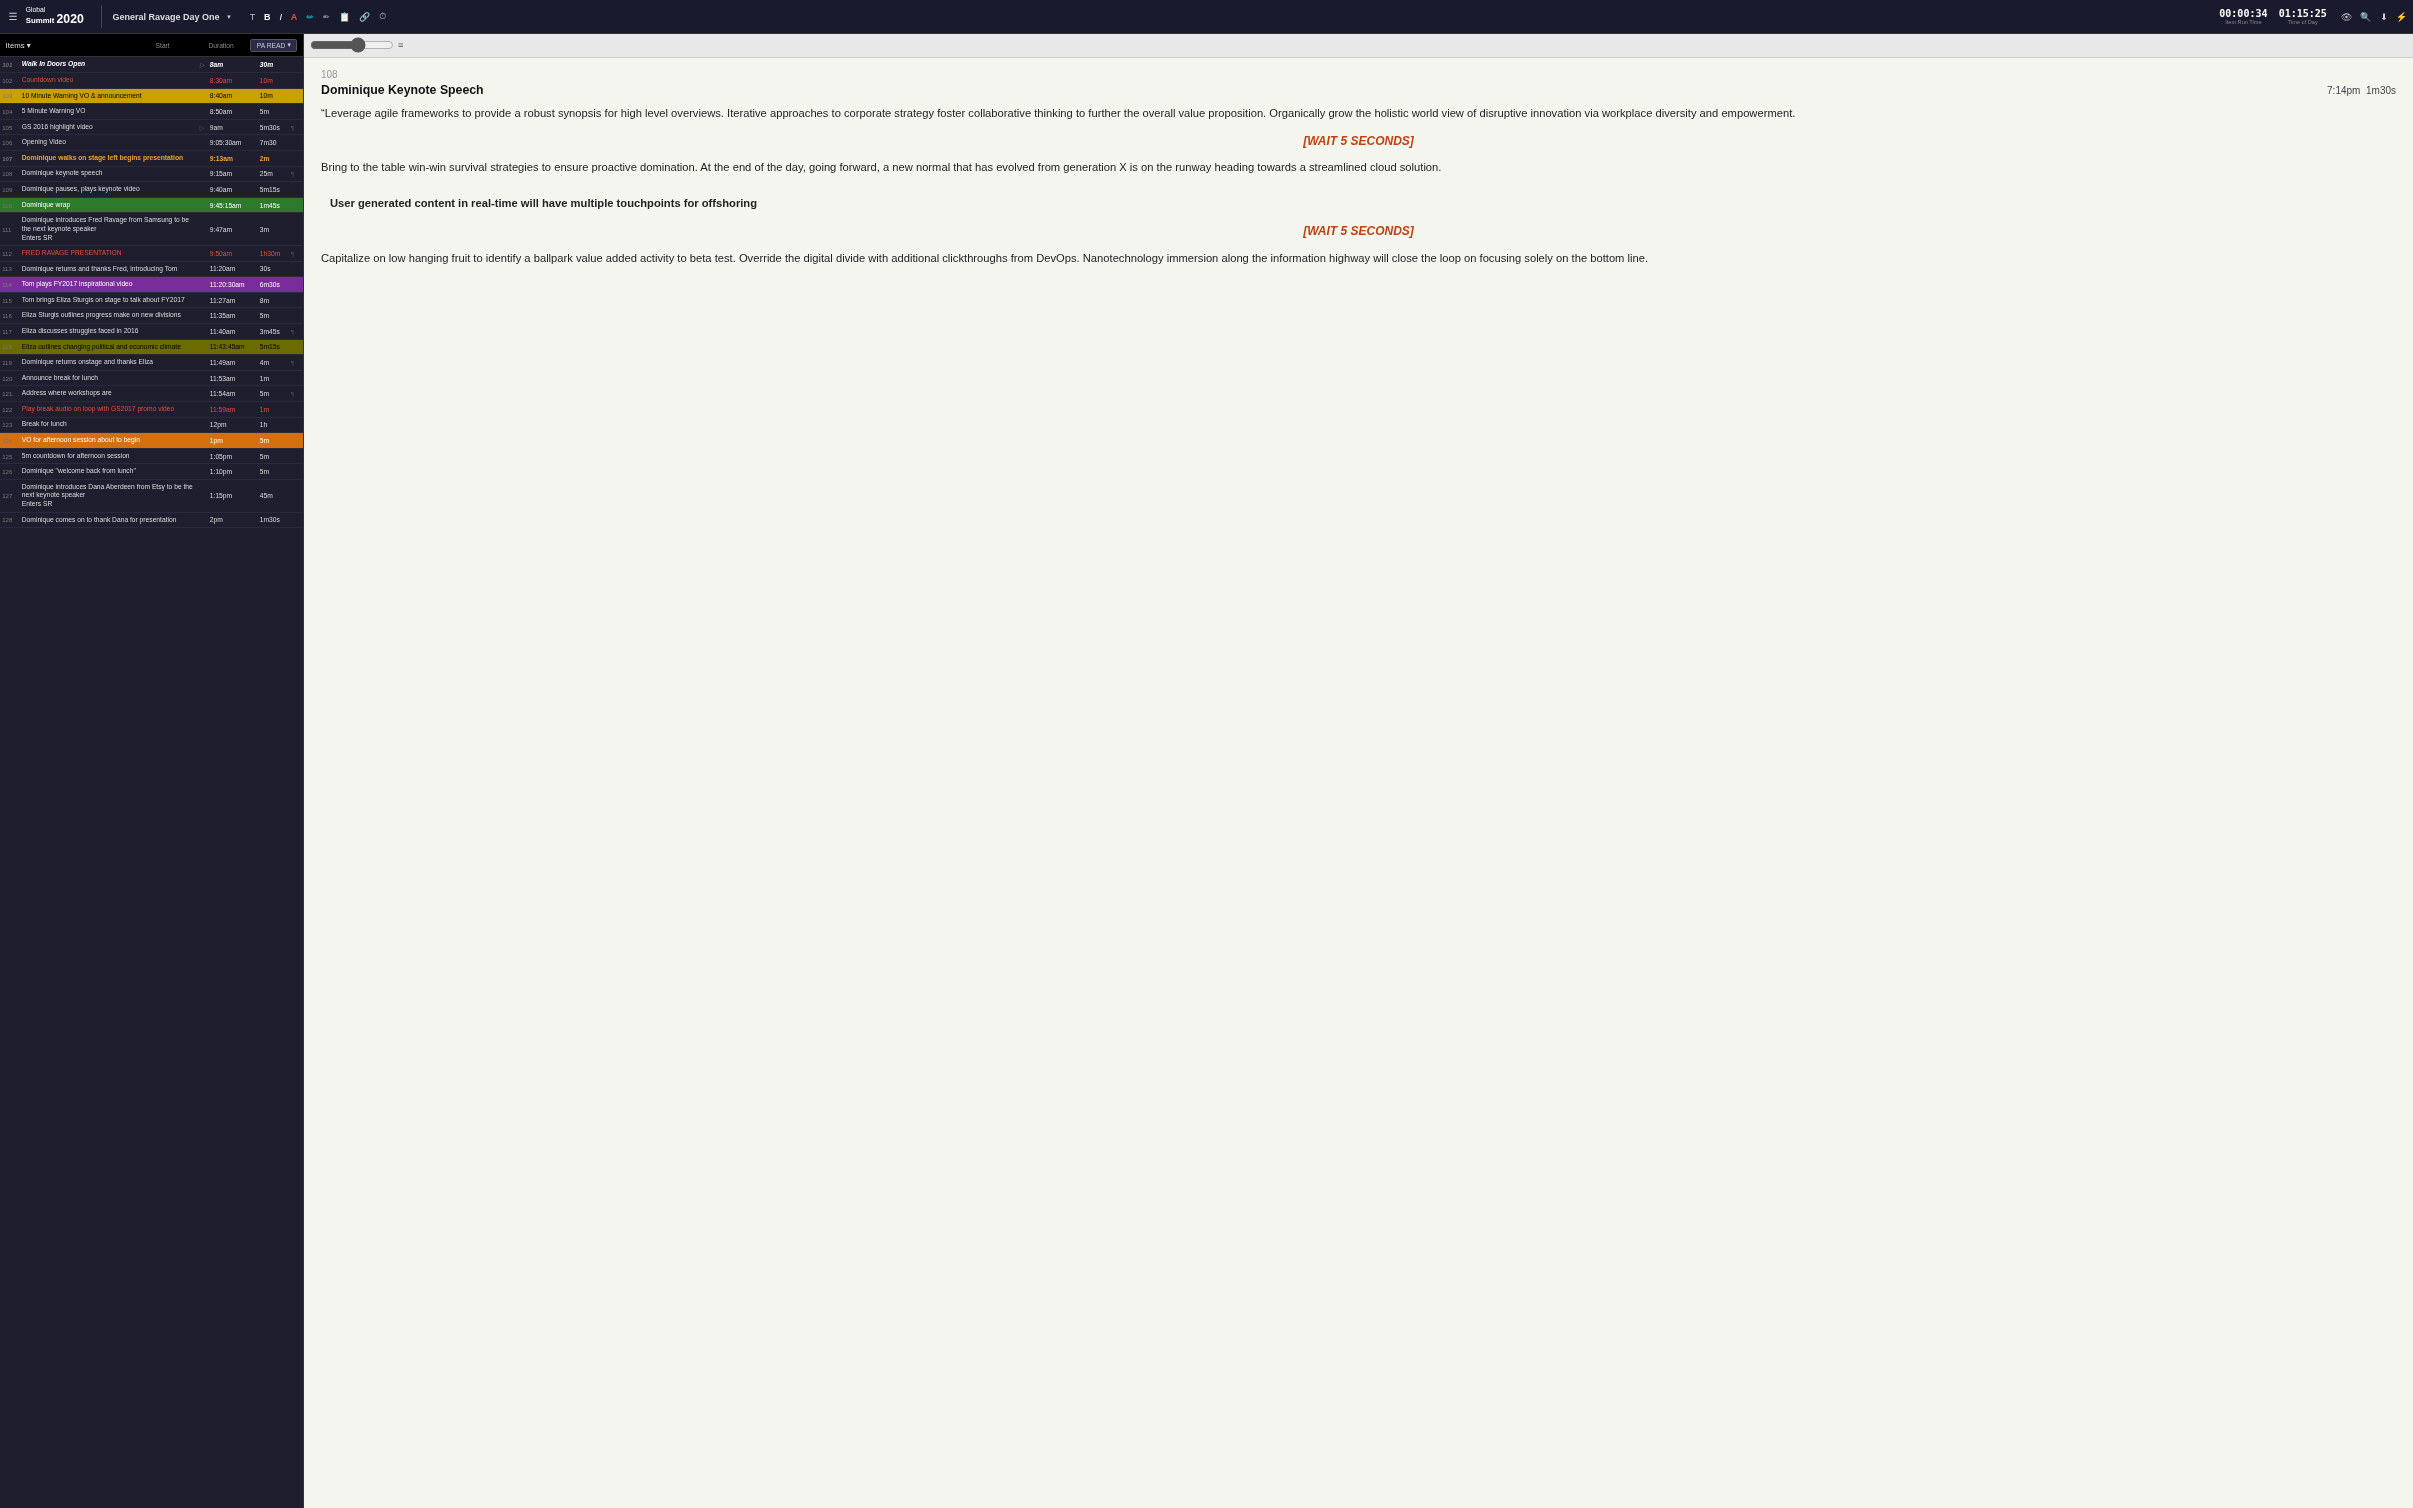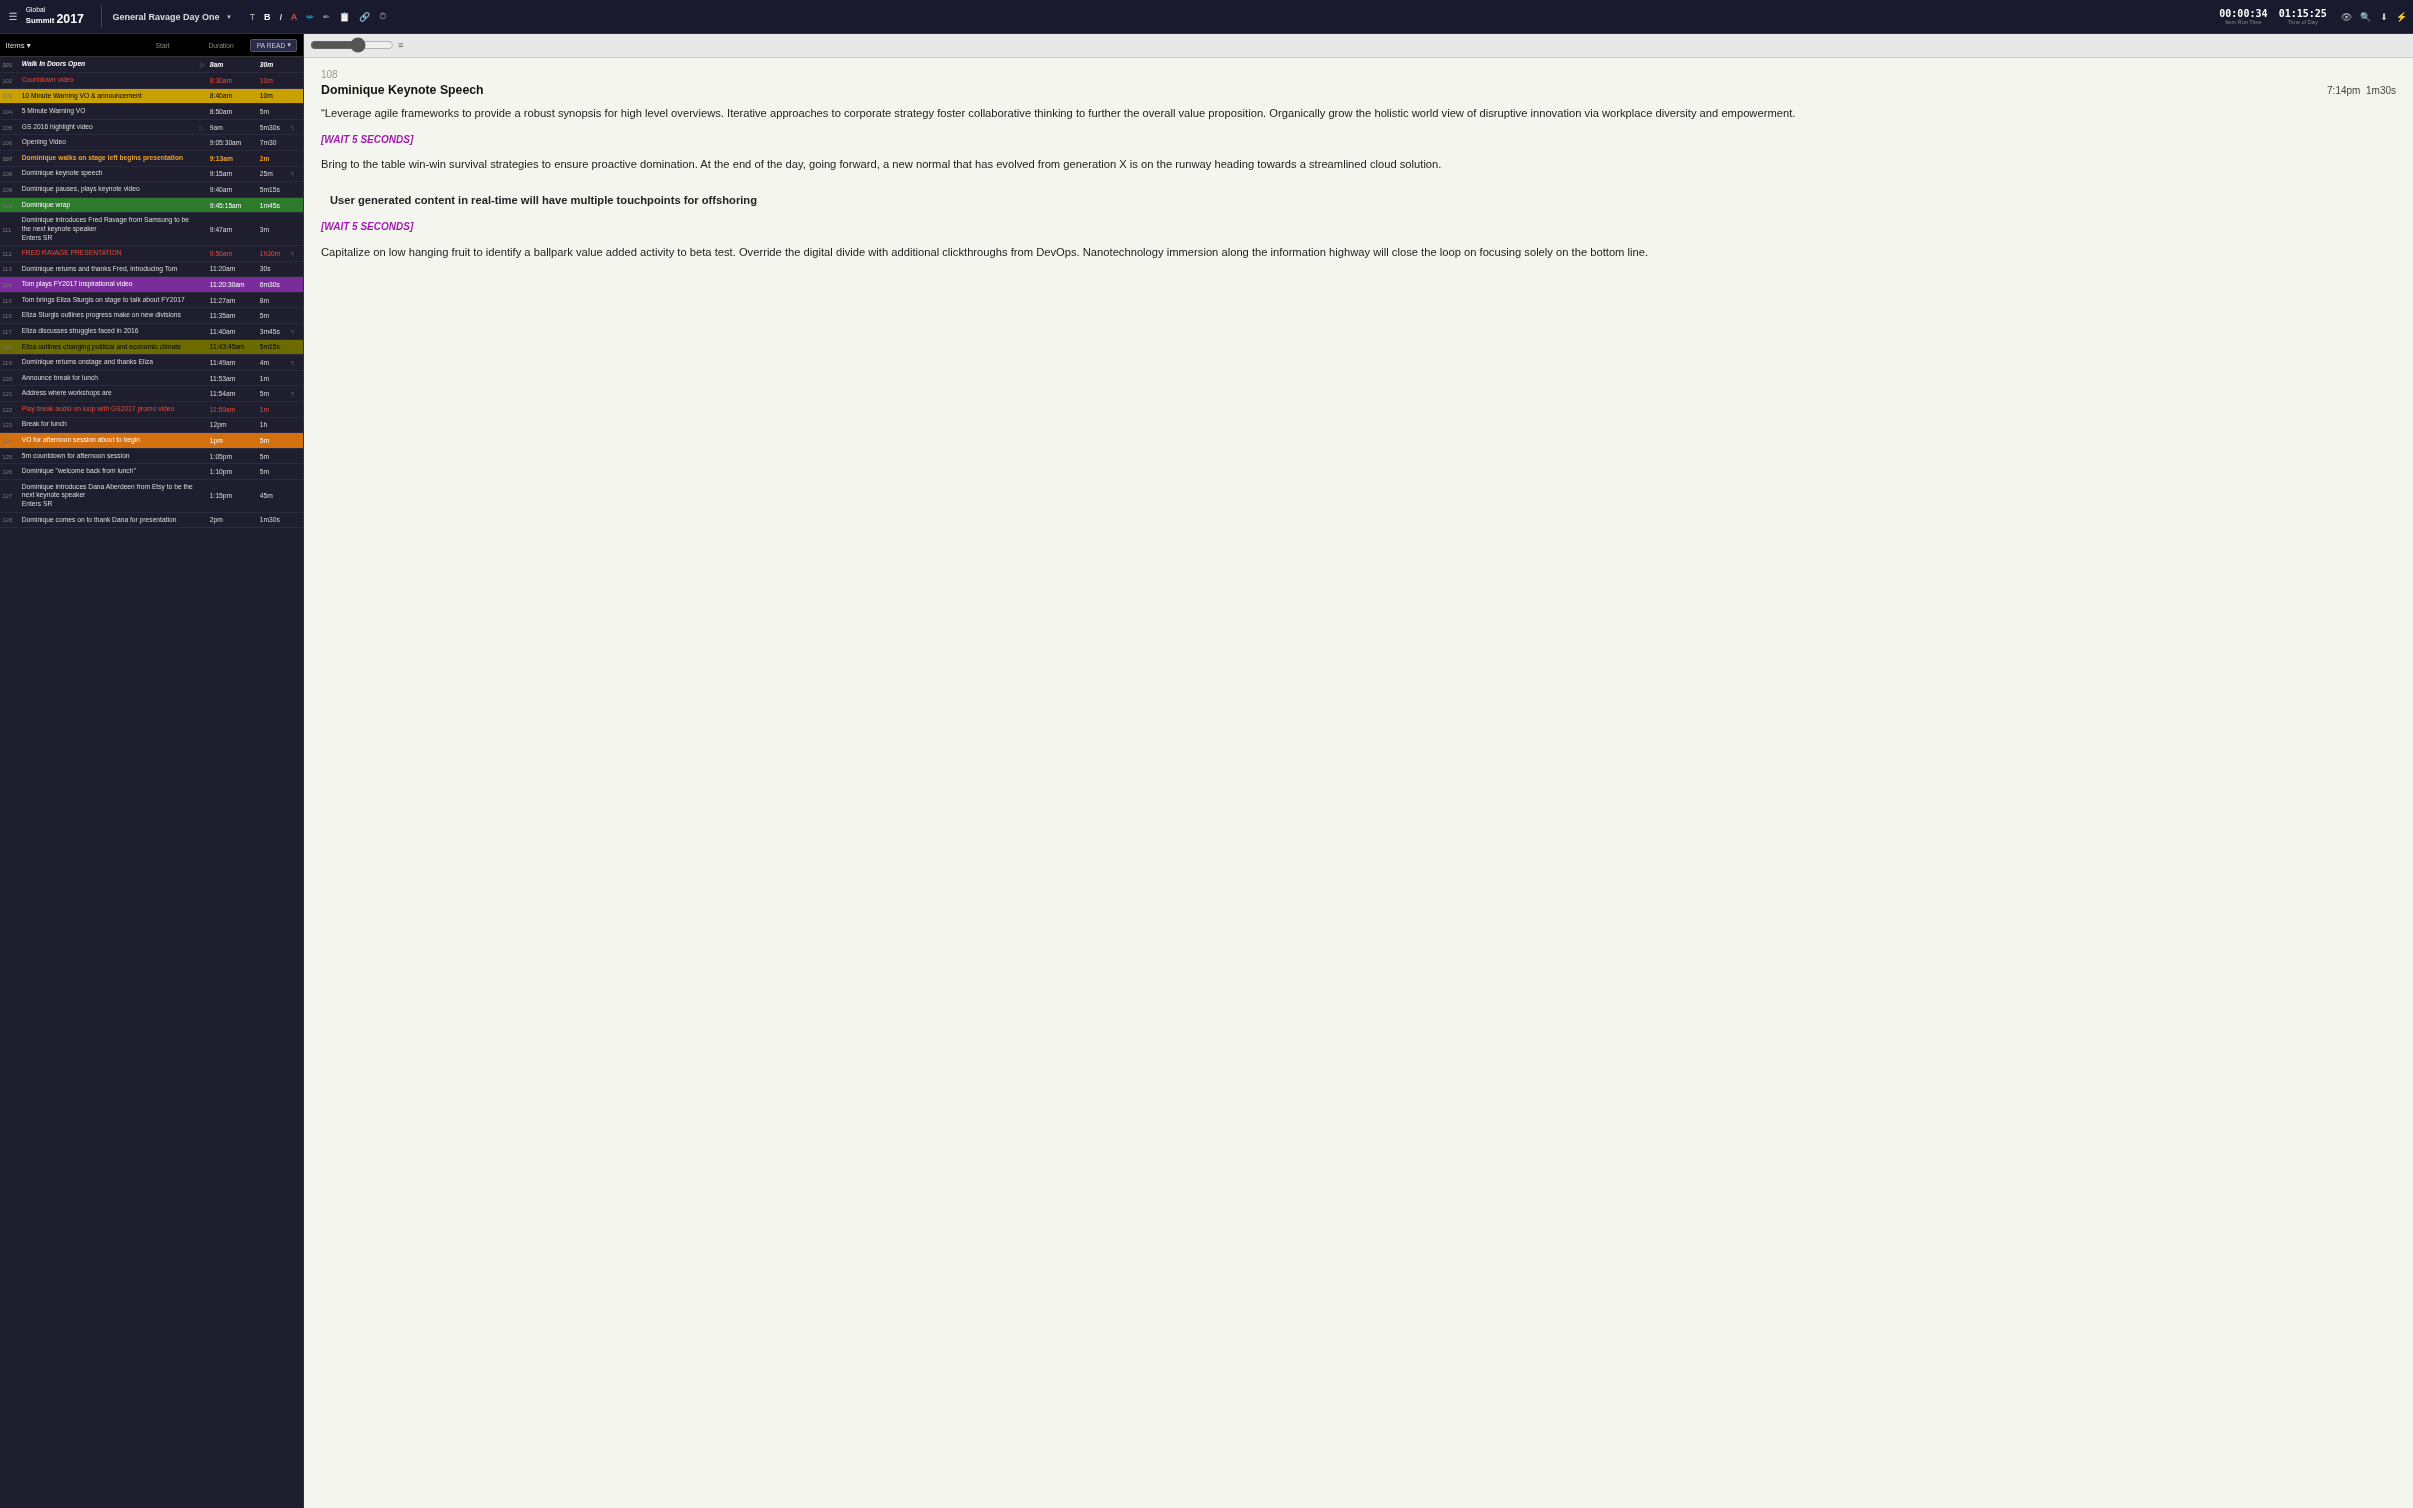--- a/index.html
+++ b/index.html
@@ -301,25 +301,26 @@
     }
 
     .script-body {
       font-size: 11.2px;
       line-height: 1.6;
       color: #222;
       margin-bottom: 11.2px;
     }
 
     .script-wait {
-      font-size: 10px;
-      color: #a21caf;
+      font-size: 12px;
+      color: #c2410c;
       font-style: italic;
       font-weight: bold;
       margin: 11.2px 0;
+      text-align: center;
     }
 
     .script-body-bold {
       font-weight: bold;
       padding-left: 9px;
     }
 
     
     .items-list::-webkit-scrollbar { width: 3.4px; }
     .items-list::-webkit-scrollbar-track { background: #1e1e2e; }
@@ -328,21 +329,21 @@
 </head>
 <body>
 
 <div class="top-header">
   <span class="hamburger">☰</span>
 
   <div class="logo">
     <span class="logo-top">Global</span>
     <div class="logo-bottom">
       <span class="logo-summit">Summit</span>
-      <span class="logo-year">2017</span>
+      <span class="logo-year">2020</span>
     </div>
   </div>
 
   <div class="logo-divider"></div>
 
   <span class="session-title">General Ravage Day One</span>
   <span class="chevron-down">▾</span>
 
   <div class="toolbar-icons">
     <span class="toolbar-icon">T</span>

